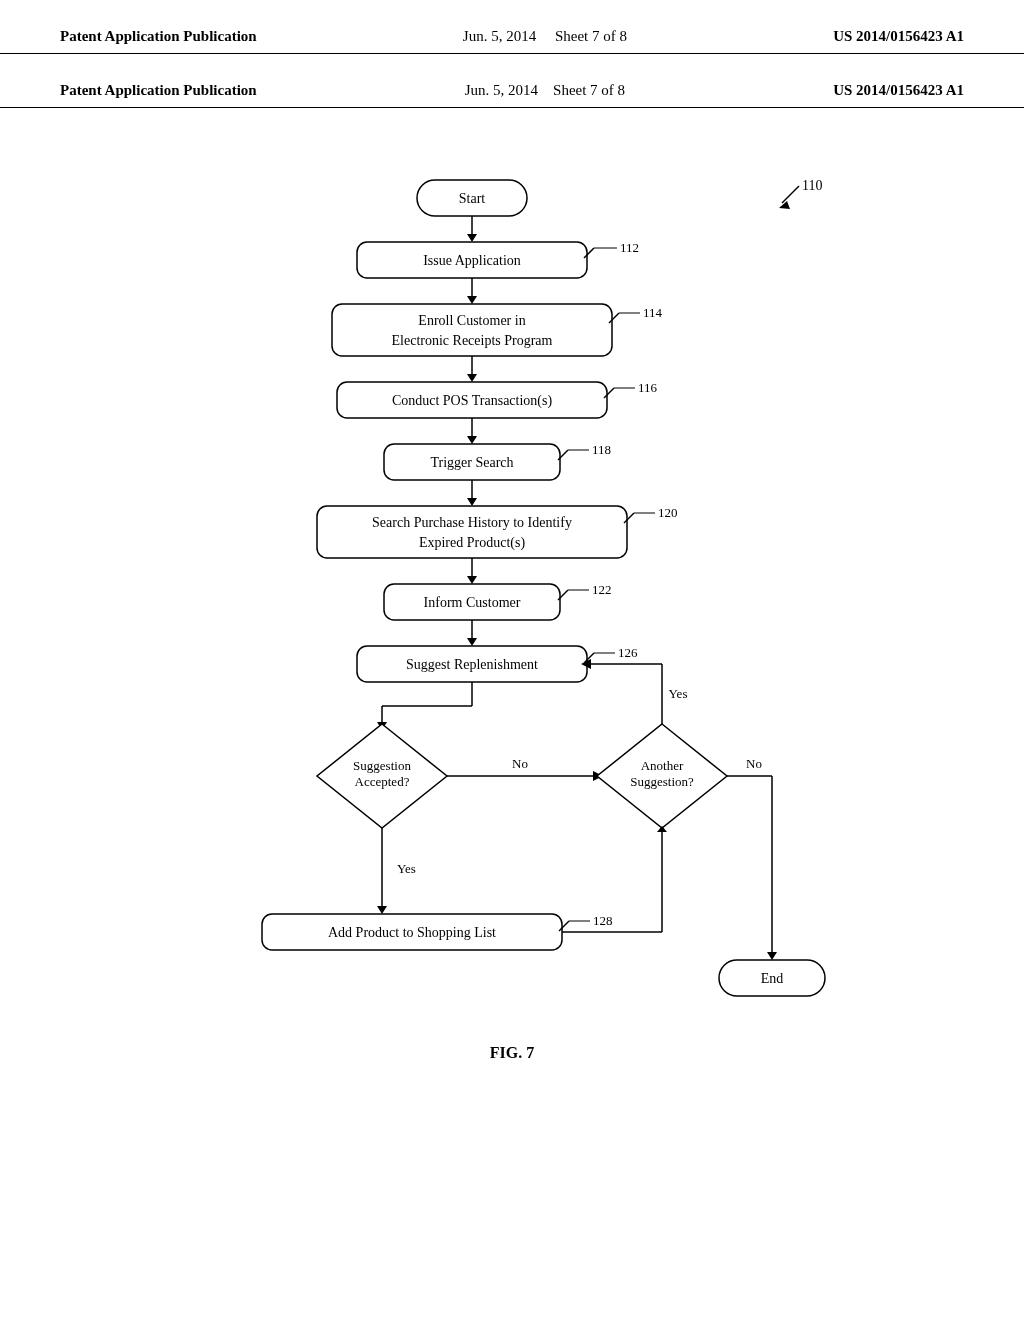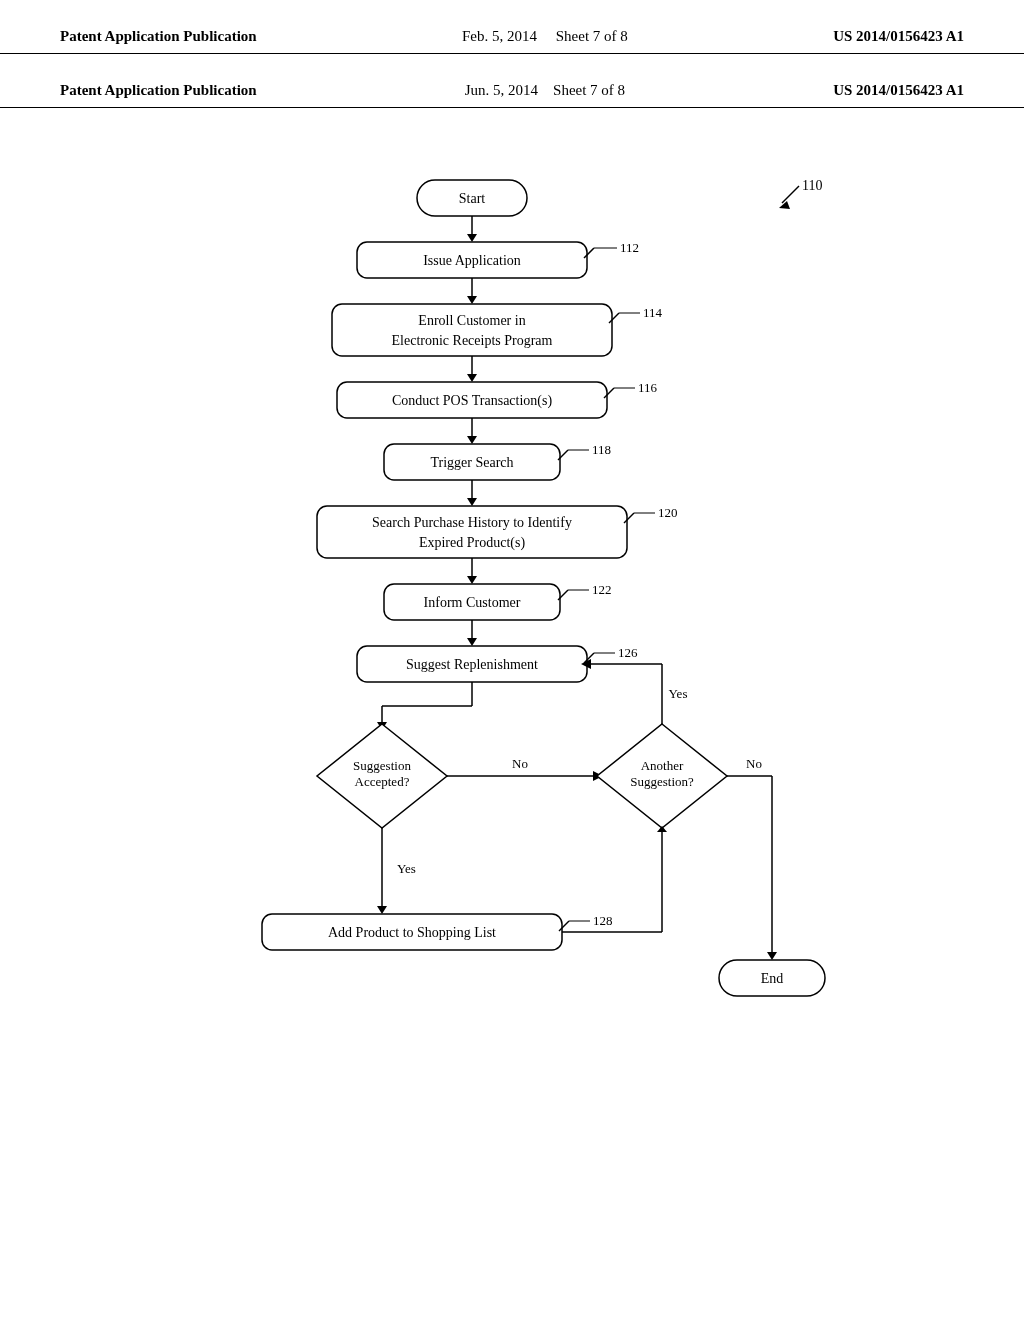--- a/index.html
+++ b/index.html
@@ -36,21 +36,21 @@
       font-weight: bold;
     }
 
   </style>
 </head>
 <body>
 
 <div class="header">
   <div class="header-left">Patent Application Publication</div>
   <div class="header-center">
-    <span>Feb. 5, 2014</span>&nbsp;&nbsp;&nbsp;&nbsp;
+    <span>Jun. 5, 2014</span>&nbsp;&nbsp;&nbsp;&nbsp;
     <span>Sheet 7 of 8</span>
   </div>
   <div class="header-right">US 2014/0156423 A1</div>
 </div>
 
 <style>
   .patent-main { width: 1024px; background: #fff; }
 </style>
 
 <div class="patent-main">
@@ -175,13 +175,14 @@
       <line x1="407" y1="763" x2="428" y2="763" stroke="#000" stroke-width="1"></line>
       <text x="431" y="767" font-size="13" font-family="Times New Roman">128</text>
 
       <line x1="400" y1="774" x2="500" y2="774" stroke="#000" stroke-width="1.5"></line>
       <line x1="500" y1="774" x2="500" y2="672" stroke="#000" stroke-width="1.5"></line>
       <polygon points="495,674 505,674 500,668" fill="#000"></polygon>
 
     </svg>
   </div>
 
+  <div style="text-align:center; margin-top:16px; font-size:16px; font-weight:bold; font-family:'Times New Roman',serif;">FIG. 7</div>
 </div>
 
 </body></html>

